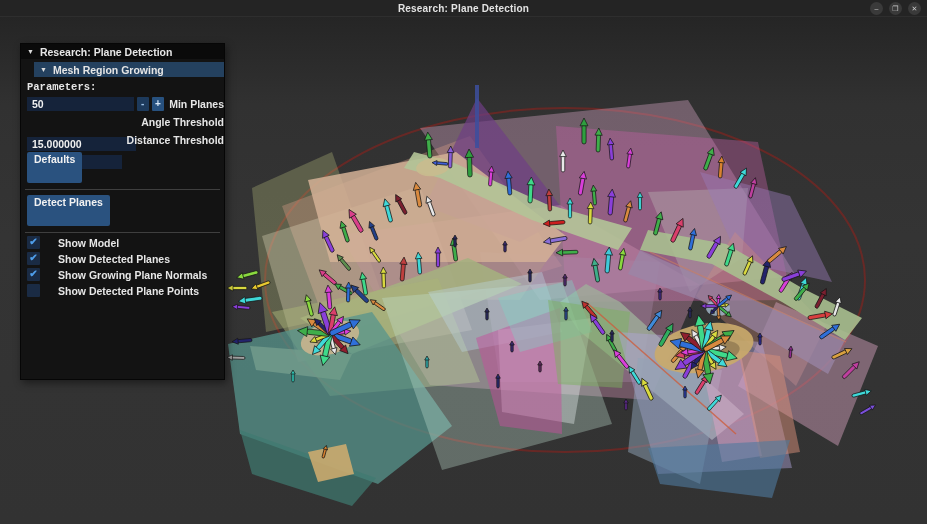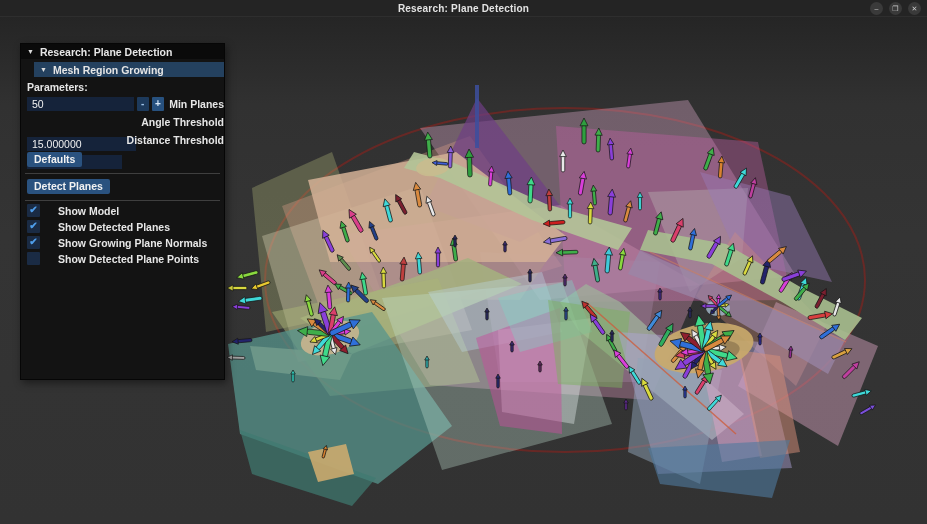--- a/index.html
+++ b/index.html
@@ -26,35 +26,35 @@
   #panel { position:absolute; left:20px; top:43px; width:205px; height:337px;
     background:#131313; border:1px solid #060606; box-shadow:2px 3px 8px rgba(0,0,0,.45);
     z-index:20; color:#e6e6e6; font-size:10.5px; font-weight:700; overflow:hidden; }
   .ptitle { height:15px; background:#0a0a0a; display:flex; align-items:center;
     padding-left:6px; gap:6px; }
   .tri { font-size:7px; color:#dcdcdc; }
   .sechdr { margin:3px 0 0 13px; width:199px; height:15px; background:#24415f;
     display:flex; align-items:center; padding-left:6px; gap:6px; }
   .prow { margin:4px 0 0 6px; display:flex; align-items:center; height:14px; white-space:nowrap; }
   .field { background:#15233a; color:#f0f0f0; height:14px; line-height:14px;
-    padding-left:5px; font-weight:400; }
+    padding-left:5px; font-weight:700; }
   .f-short { width:113px; } .f-long { width:144px;margin-top:44px; }
   .step { width:13px; height:14px; margin-left:3px; text-align:center; line-height:13px;
     font-size:10px; border-radius:1px; }
   .step.minus { background:#1d3a5c; color:#9fc3e8; }
   .step.plus  { background:#27517f; color:#d8e8f8; }
   .flabel { margin-left:5px; }
   .btn { display:inline-block; background:#2a527f; color:#f2f2f2; border-radius:2px;
-    height:15px; line-height:15px; padding:0 7px; margin:5px 0 0 6px; }
+    height:31px; line-height:15px; padding:0 7px; margin:5px 0 0 6px; }
   .sep { height:1px; background:#3f3f3f; margin:6px 4px 0 4px; }
   .cbrow { display:flex; align-items:center; margin:3px 0 0 6px; height:13px; }
   .cbox { width:13px; height:13px; background:#1a2b44; border-radius:1px;
     text-align:center; line-height:12px; font-size:10px; color:#4f9eea; }
   .cblabel { margin-left:18px; white-space:nowrap; }
-  .parlabel { margin:4px 0 0 6px; }
+  .parlabel { margin:4px 0 0 6px;font-family:Liberation Mono, monospace; }
 </style>
 </head>
 <body>
 
 <div id="app">
 
   <div id="viewport">
     <svg id="scene" width="927" height="524" viewBox="0 0 927 524">
         <ellipse cx="565" cy="280" rx="300" ry="172" fill="none" stroke="#7a2622" stroke-width="2" opacity="0.75"></ellipse>
         <g>

